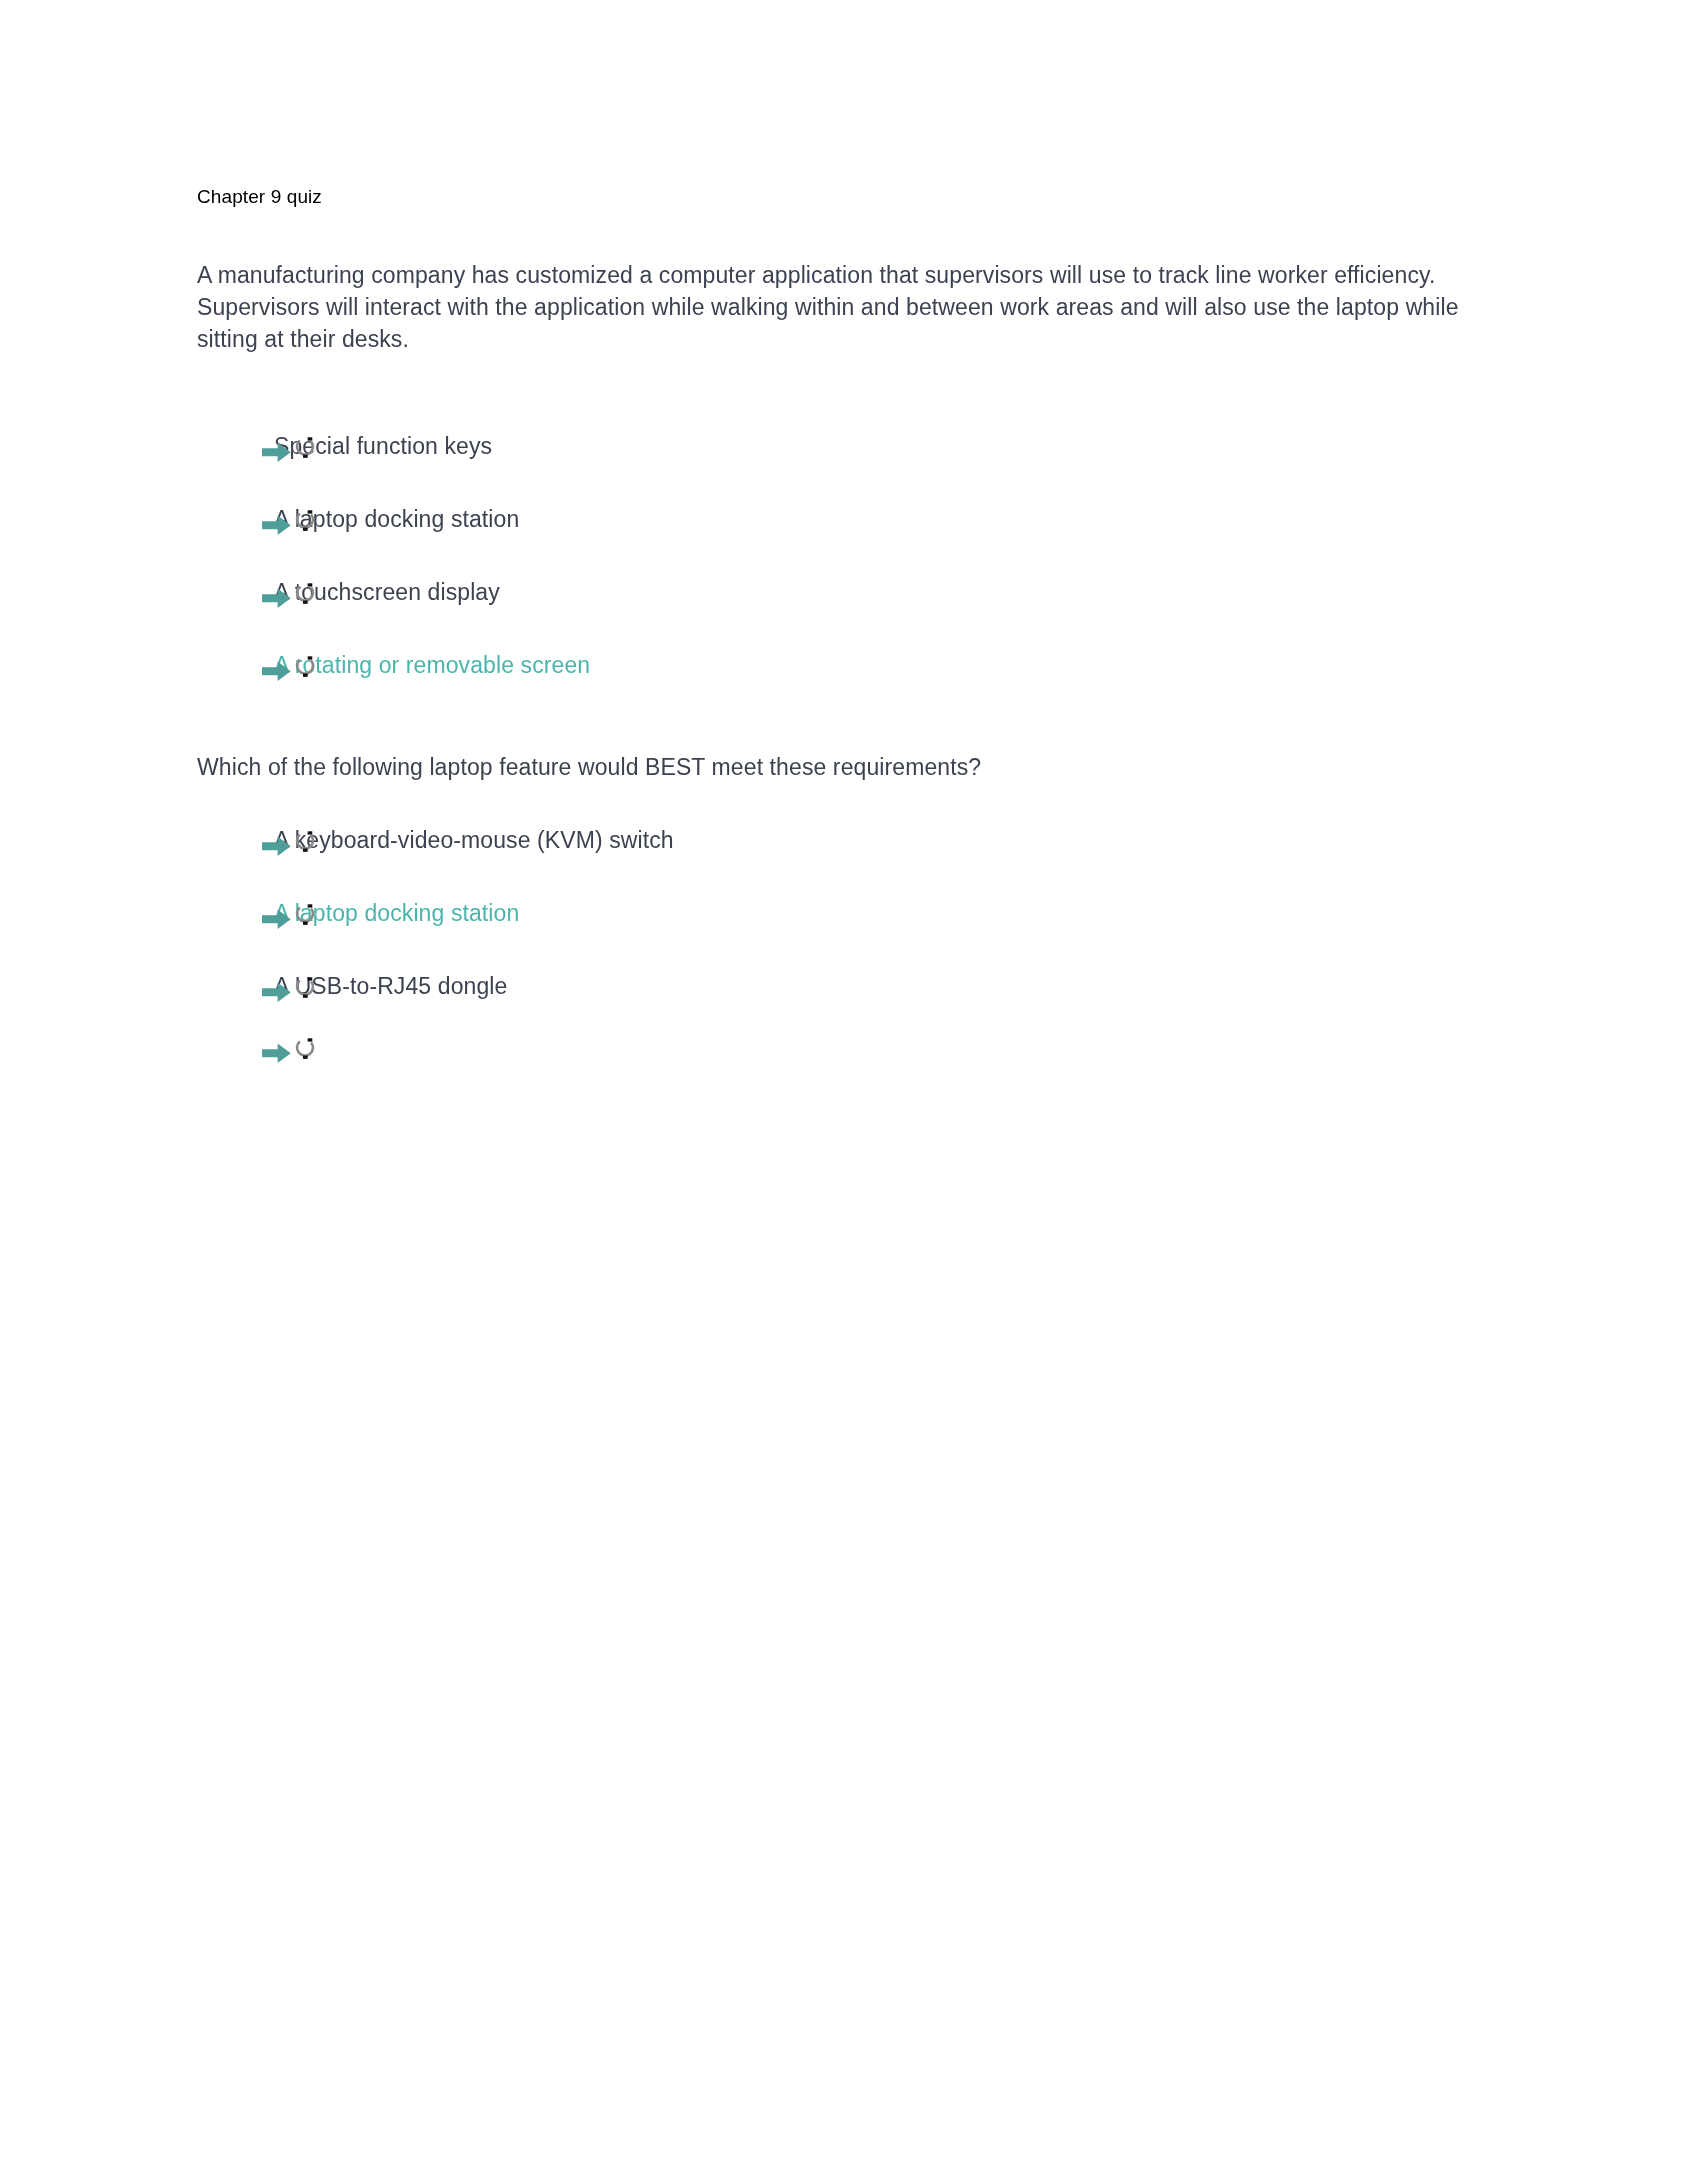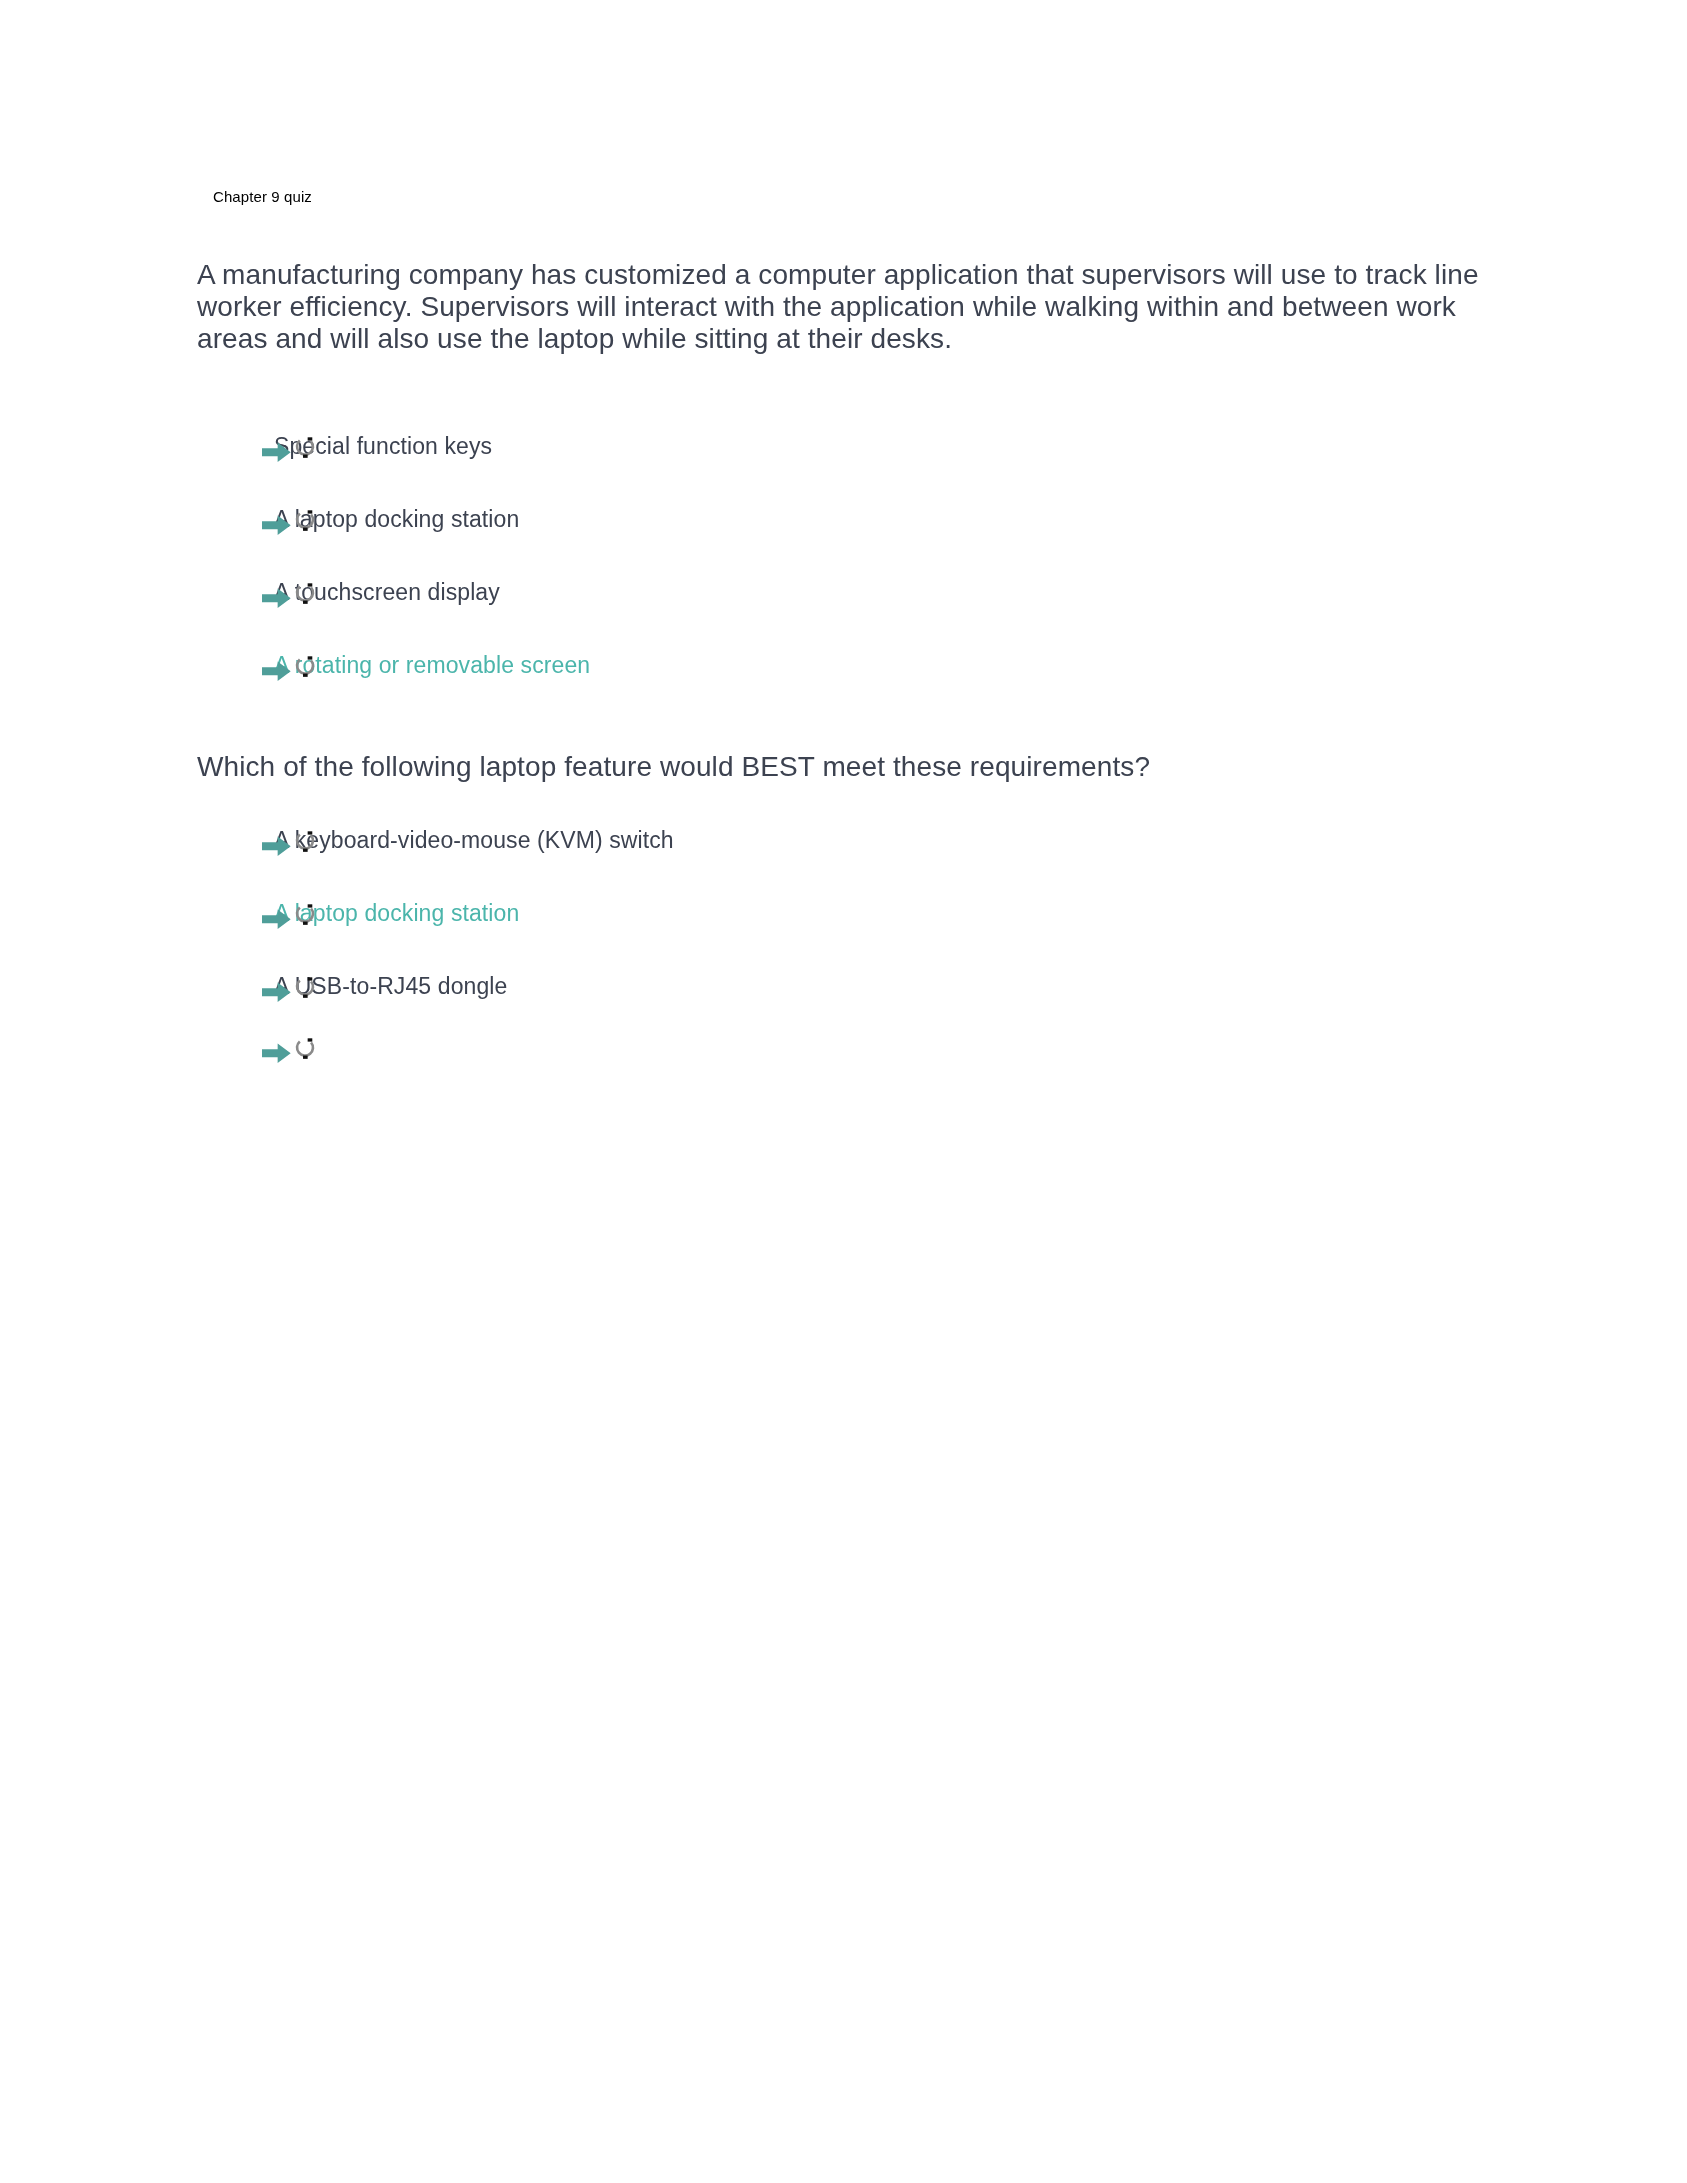--- a/index.html
+++ b/index.html
@@ -20,33 +20,33 @@
   .content {
     position: absolute;
     left: 197px;
     top: 184px;
     width: 1290px;
   }
 
   
   .doc-title {
     font-family: "Liberation Sans", sans-serif;
-    font-size: 15px;
+    font-size: 19px;
     line-height: 25px;
     color: #000000;
-    margin: 0 0 0 16px;
+    margin: 0 0 0 0;
     letter-spacing: 0.1px;
   }
 
   .spacer-after-title { height: 50px; }
 
   
   .para {
     font-family: "Liberation Sans", sans-serif;
-    font-size: 28px;
+    font-size: 23px;
     line-height: 32px;
     color: #3c4250;
     margin: 0;
     letter-spacing: 0.1px;
   }
   .para-gap { height: 34px; }
 
   
   .option {
     position: relative;

